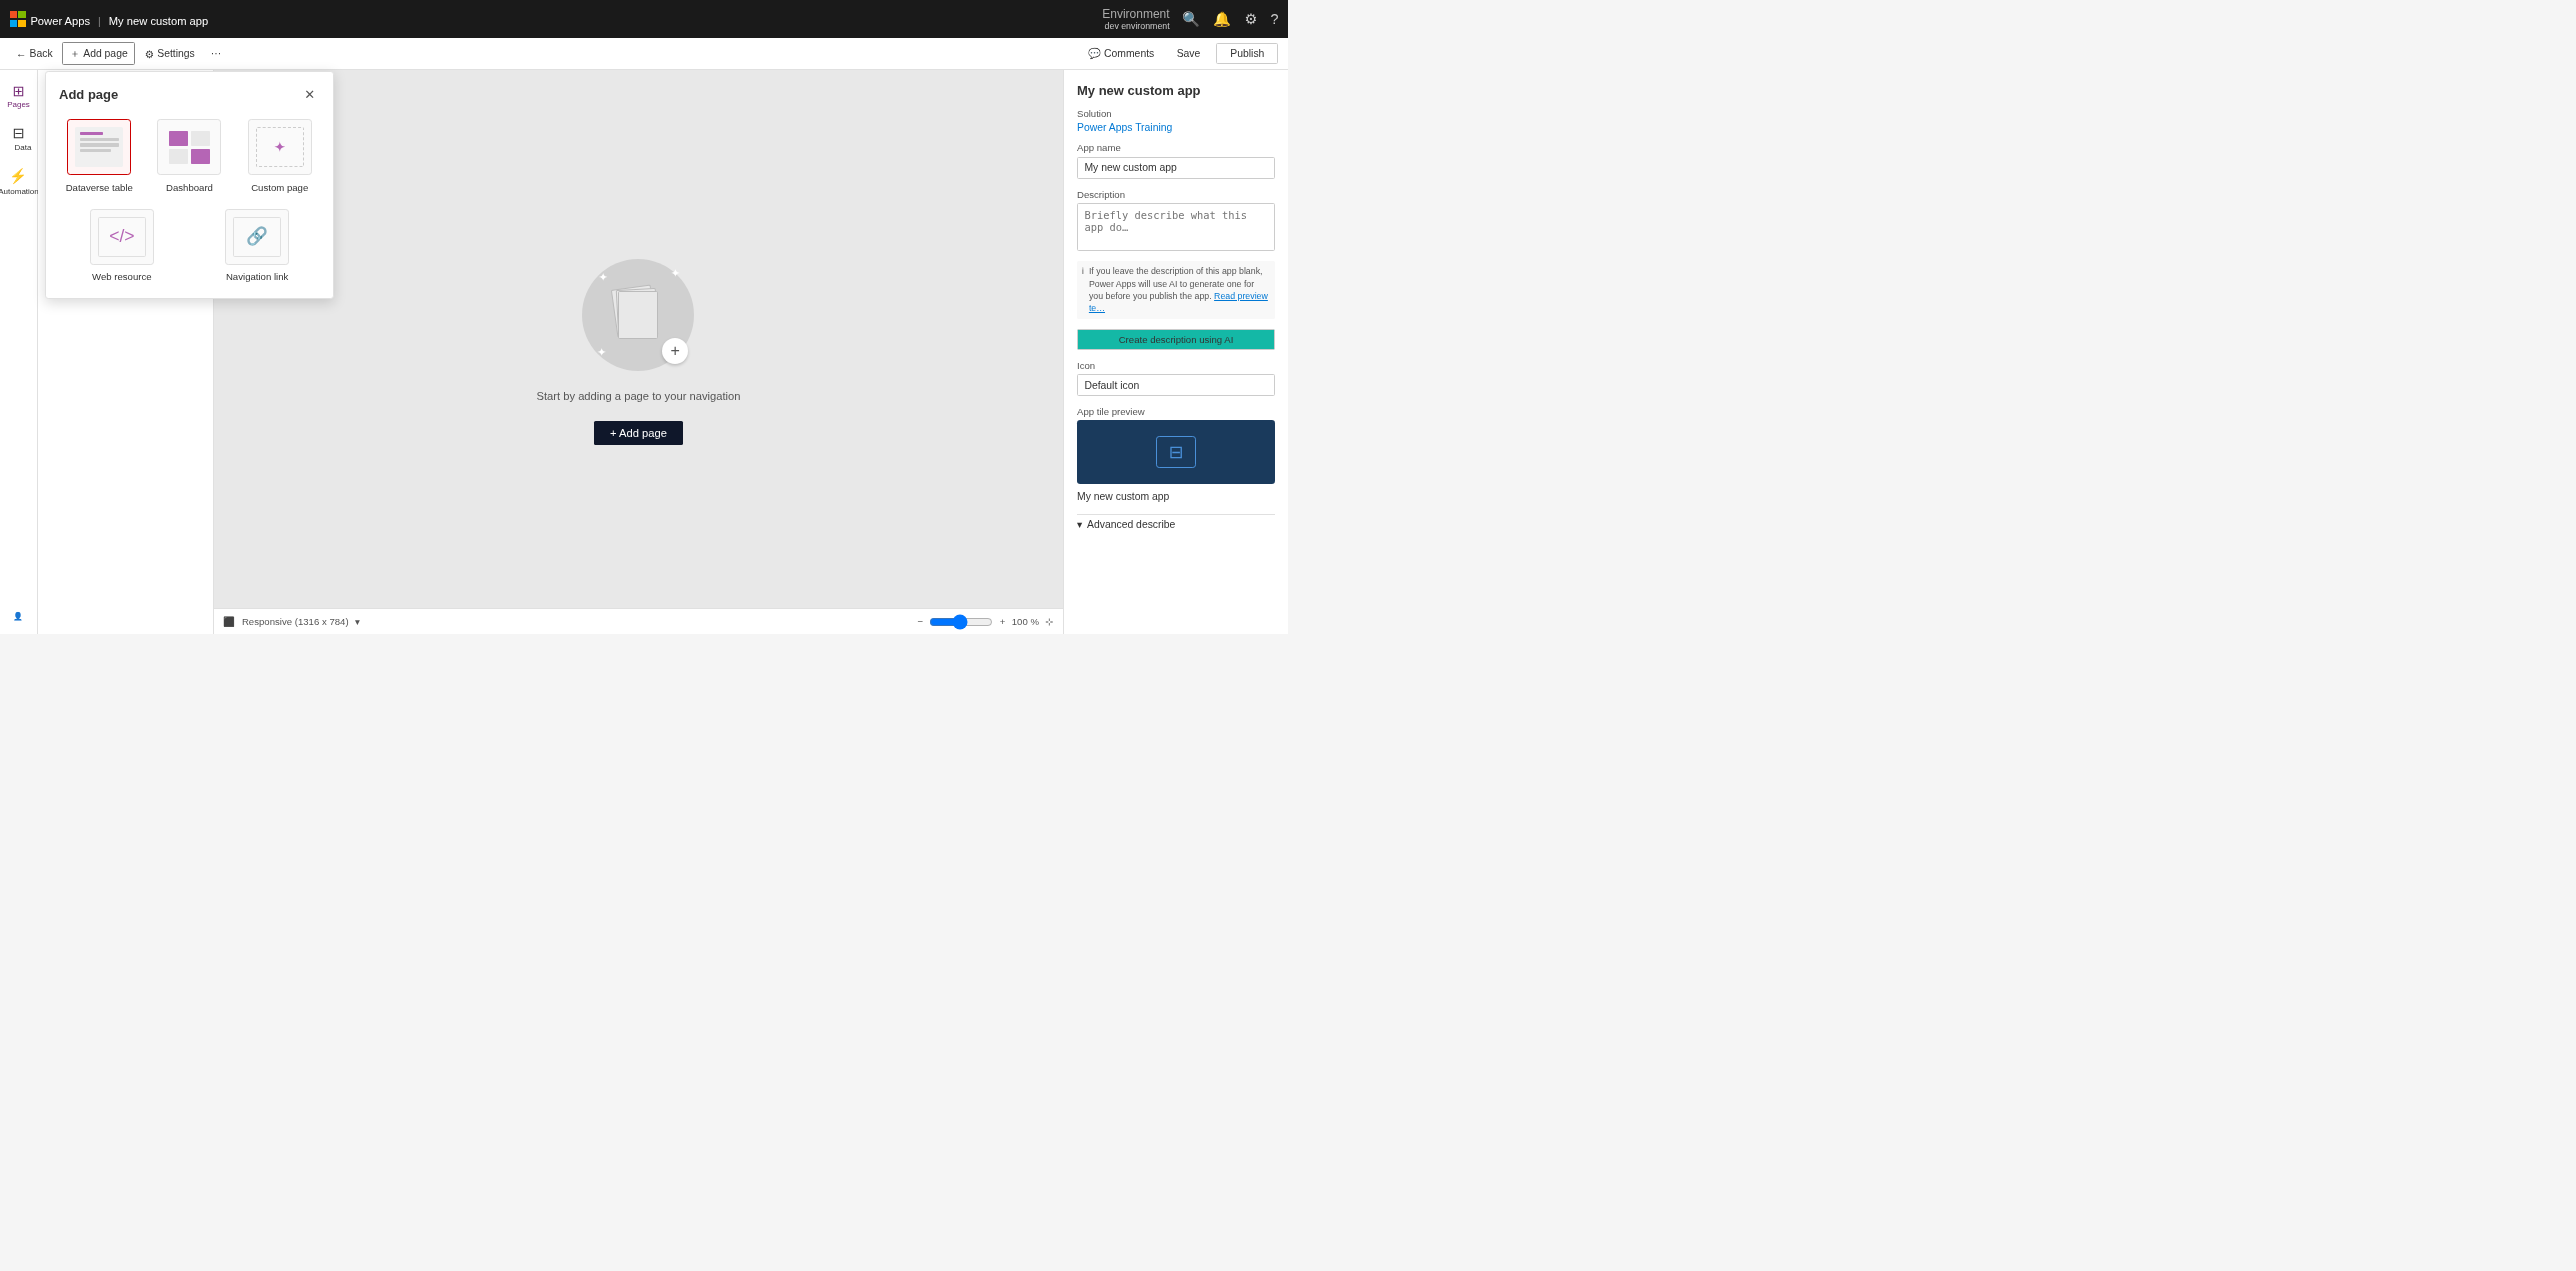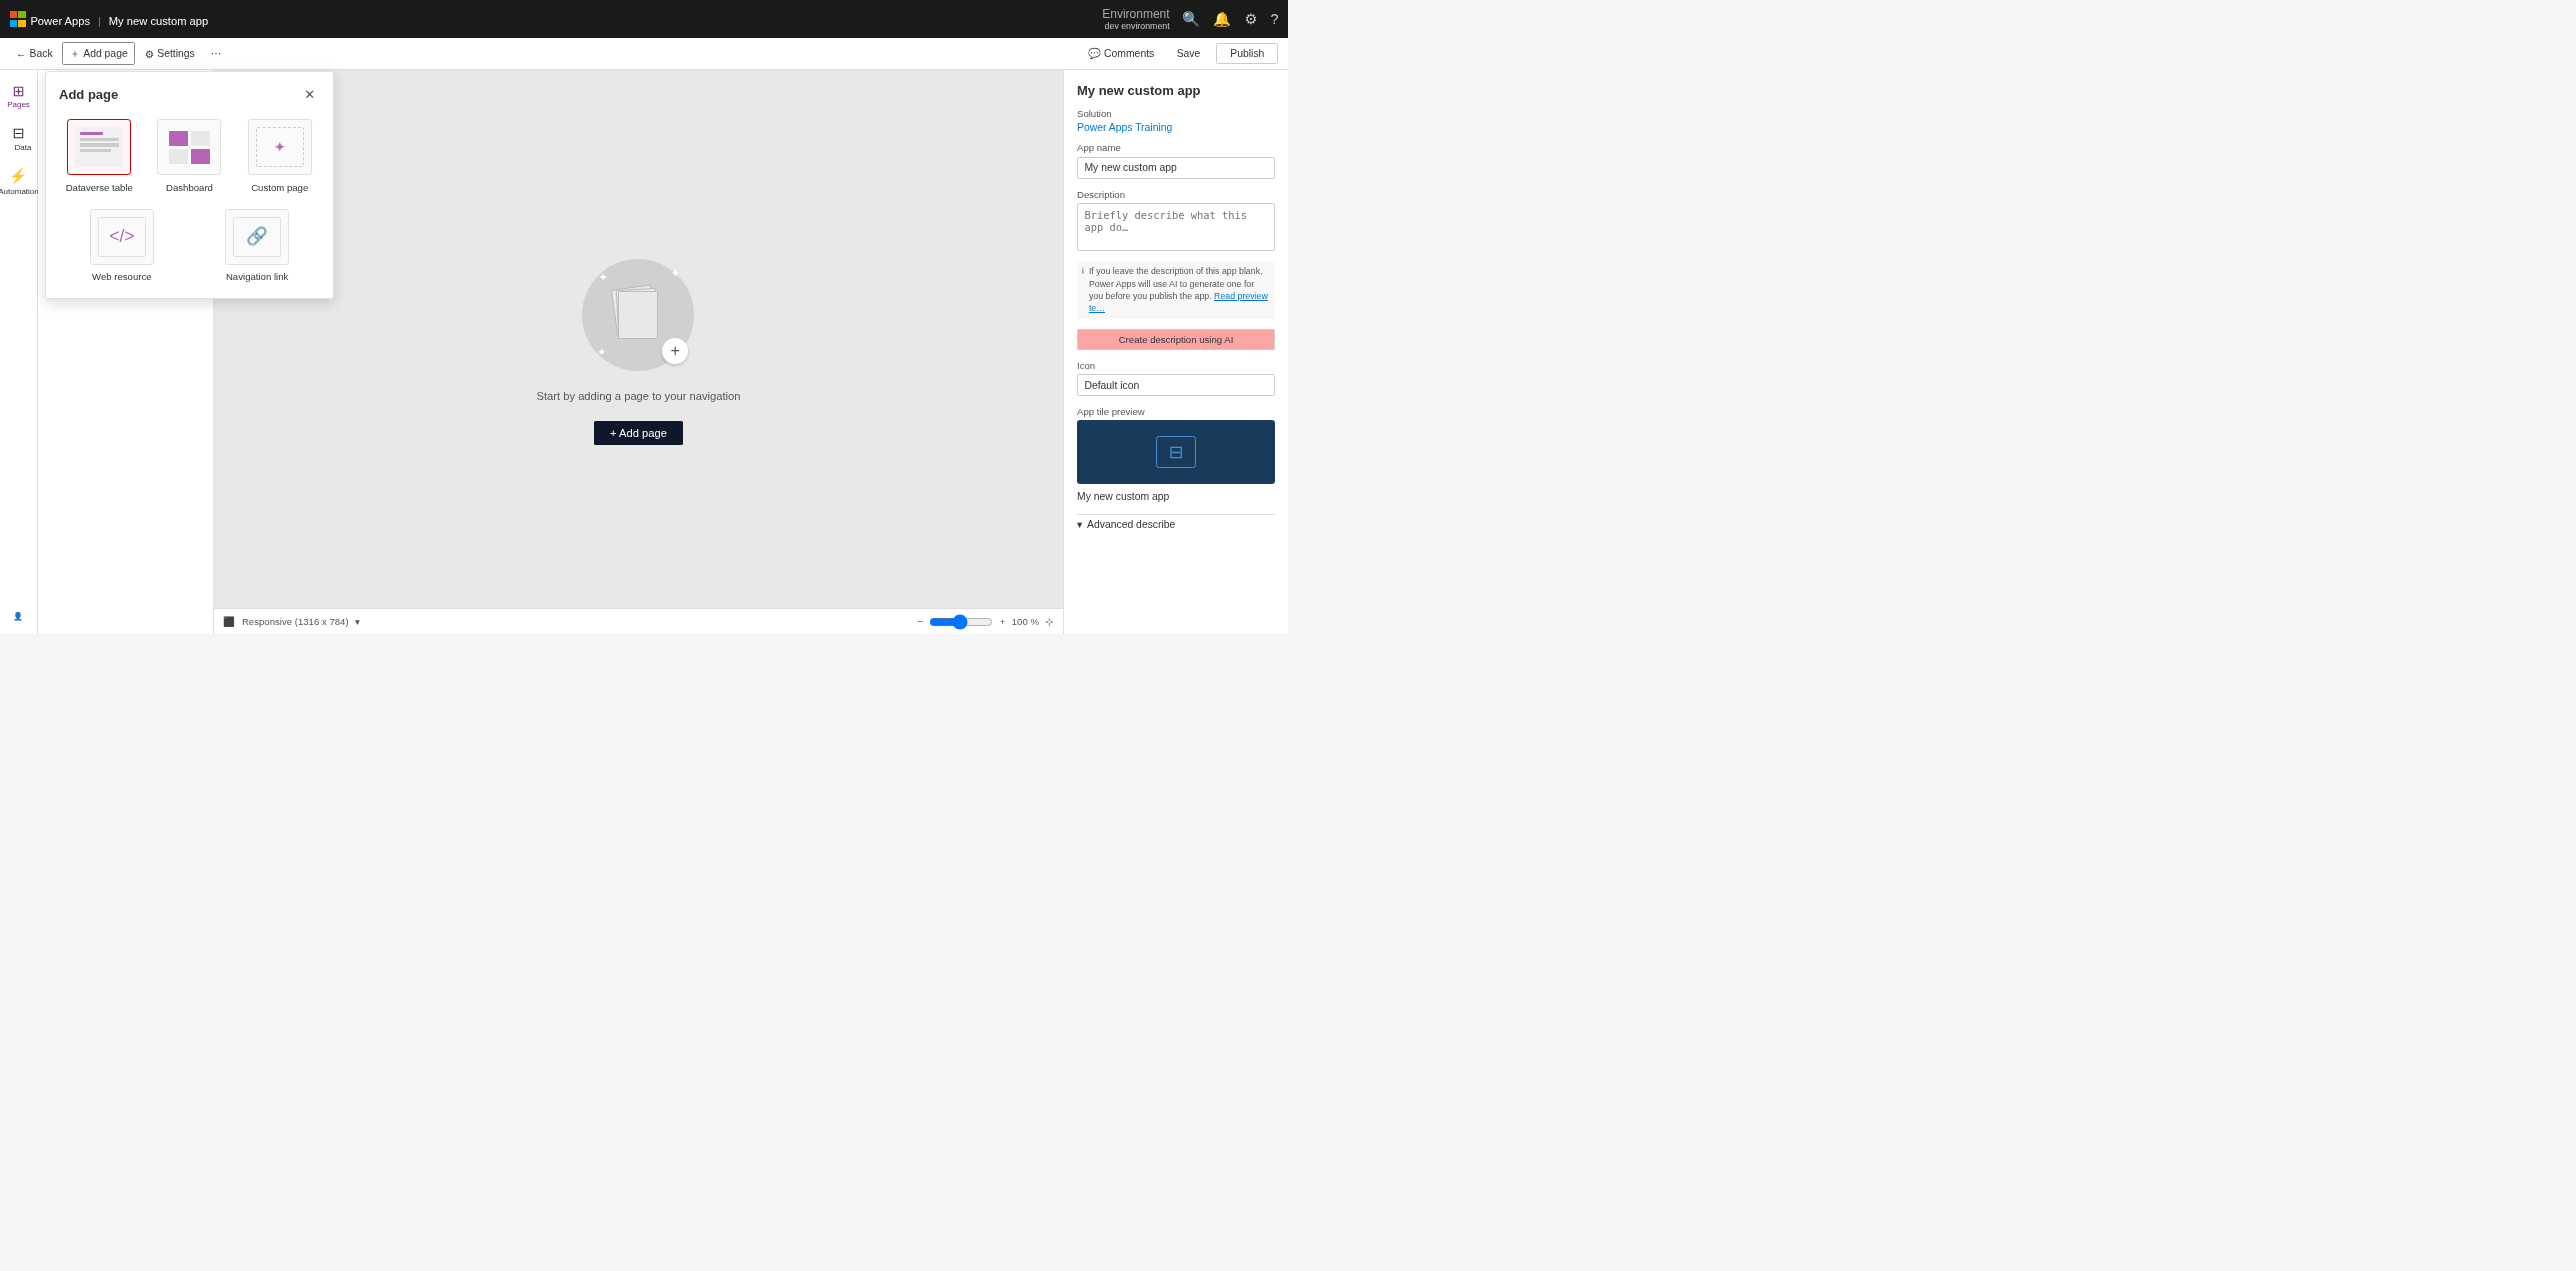--- a/index.html
+++ b/index.html
@@ -130,21 +130,21 @@
       font-size: 10.4px; color: #999; width: 100%; height: 48px;
       resize: none;
     }
     .ai-info {
       display: flex; gap: 4.8px; font-size: 8.8px; color: #555;
       background: #f8f8f8; padding: 4.8px; border-radius: 1.6px; line-height: 1.4;
     }
     .ai-info a { color: #0078d4; }
     .create-desc-btn {
       border: 0.8px solid #ccc; border-radius: 1.6px; padding: 4px 20px;
-      background: #fca5a5; font-size: 9.6px; cursor: pointer; color: #333;
+      background: #14b8a6; font-size: 9.6px; cursor: pointer; color: #333;
     }
     .app-tile-preview-label { font-size: 9.6px; color: #555; font-weight: 500; }
     .app-tile {
       background: #1a3a5c; border-radius: 3.2px; width: 100%; height: 64px;
       display: flex; align-items: center; justify-content: center;
     }
     .app-tile-icon {
       width: 40px; height: 32px; border: 1.6px solid #4a90d9;
       border-radius: 3.2px; background: transparent;
       display: flex; align-items: center; justify-content: center; color: #4a90d9; font-size: 17.6px;

